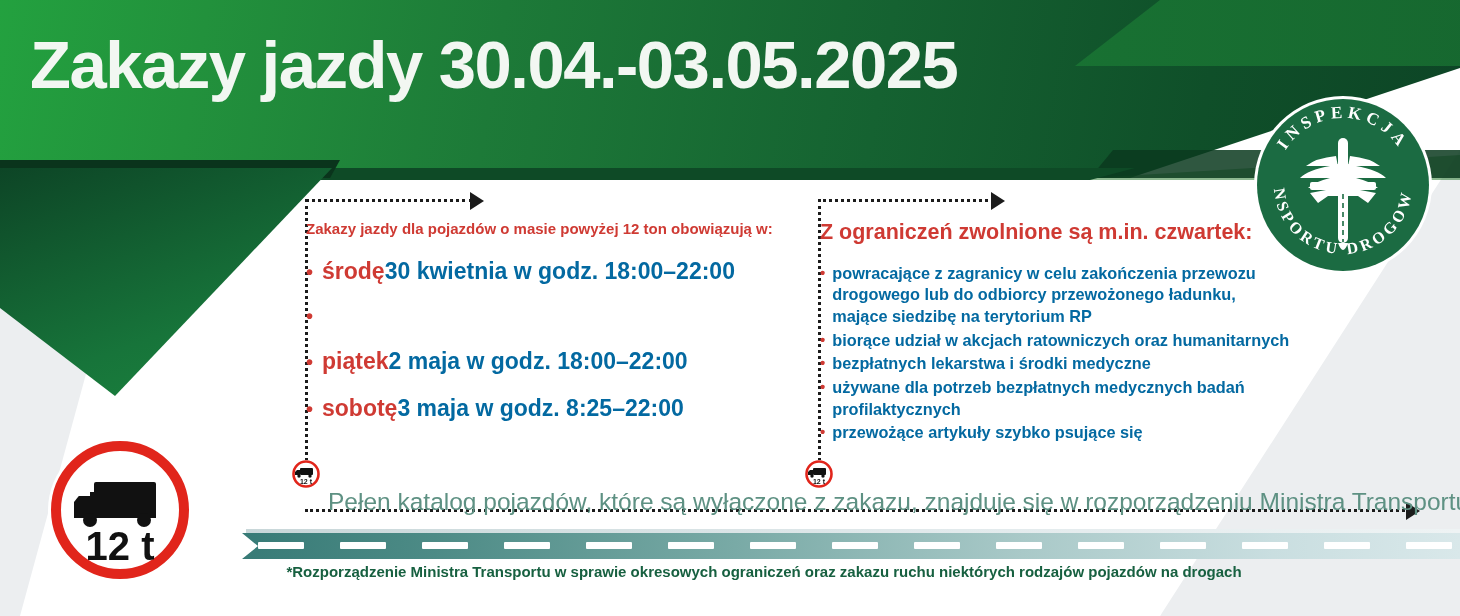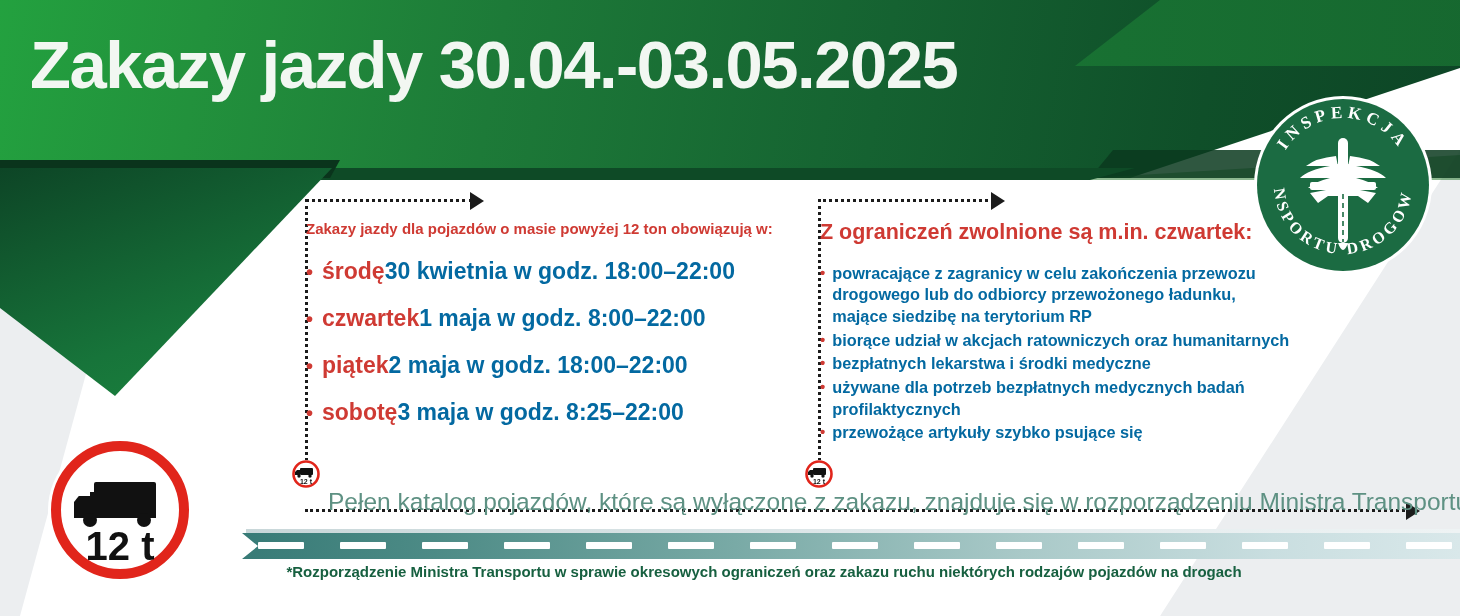--- a/index.html
+++ b/index.html
@@ -298,21 +298,20 @@
 
   <div class="col" id="left-col">
     <div class="col-head">Zakazy jazdy dla pojazdów o masie powyżej 12 ton obowiązują w:</div>
     <ul class="bullets">
       <li>
         <span class="bullet-dot">•</span>
         <span><span class="red">środę</span><span class="green">30 kwietnia w godz. 18:00–22:00</span></span>
       </li>
       <li>
         <span class="bullet-dot">•</span>
-        <span><span class="red">czwartek</span><span class="green">1 maja w godz. 8:00–22:00</span></span>
       </li>
       <li>
         <span class="bullet-dot">•</span>
         <span><span class="red">piątek</span><span class="green">2 maja w godz. 18:00–22:00</span></span>
       </li>
       <li>
         <span class="bullet-dot">•</span>
         <span><span class="red">sobotę</span><span class="green">3 maja w godz. 8:25–22:00</span></span>
       </li>
     </ul>

